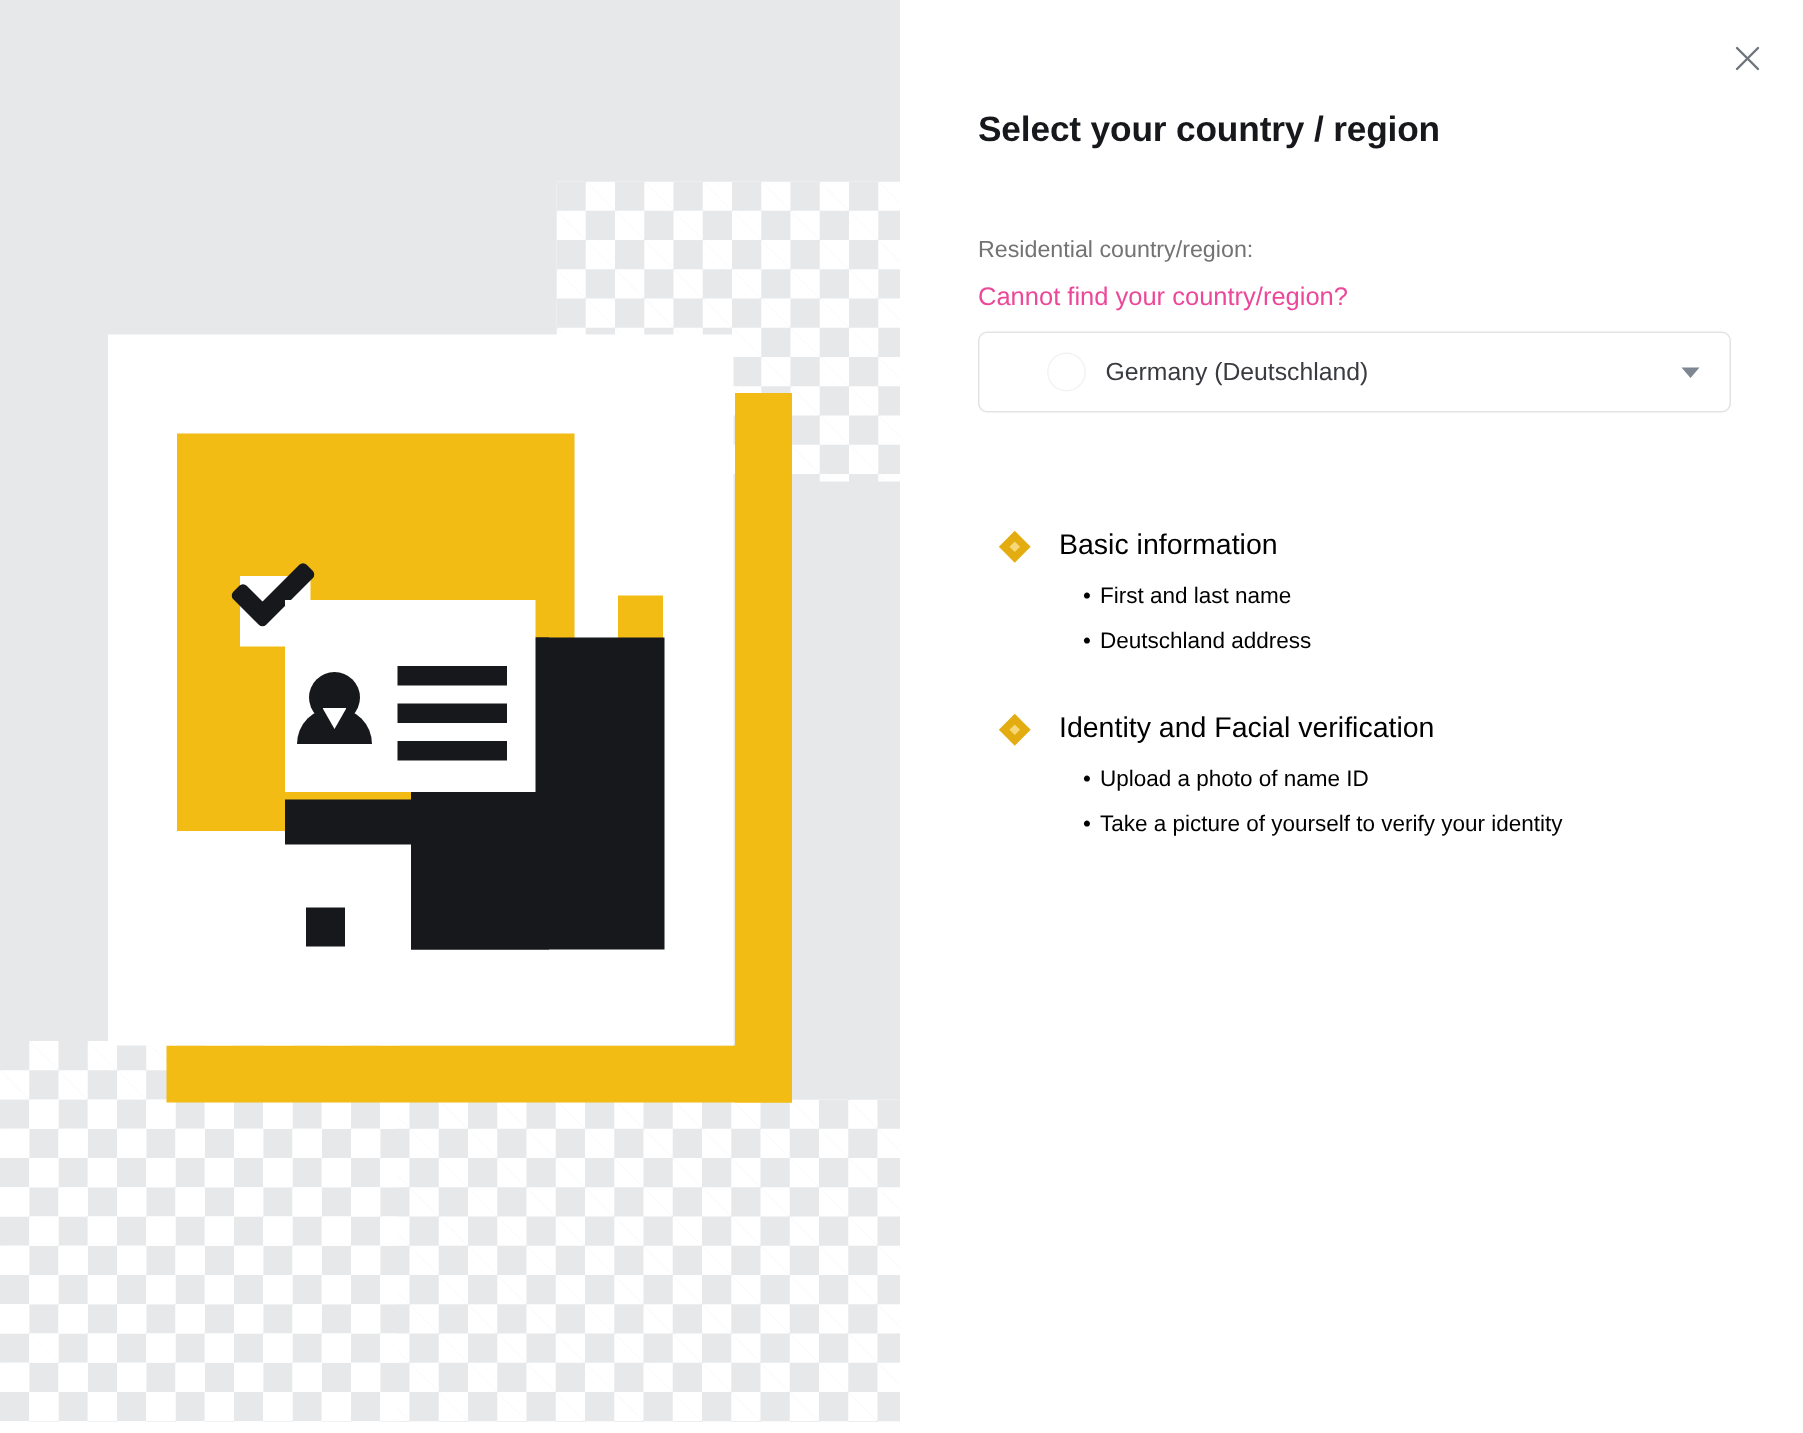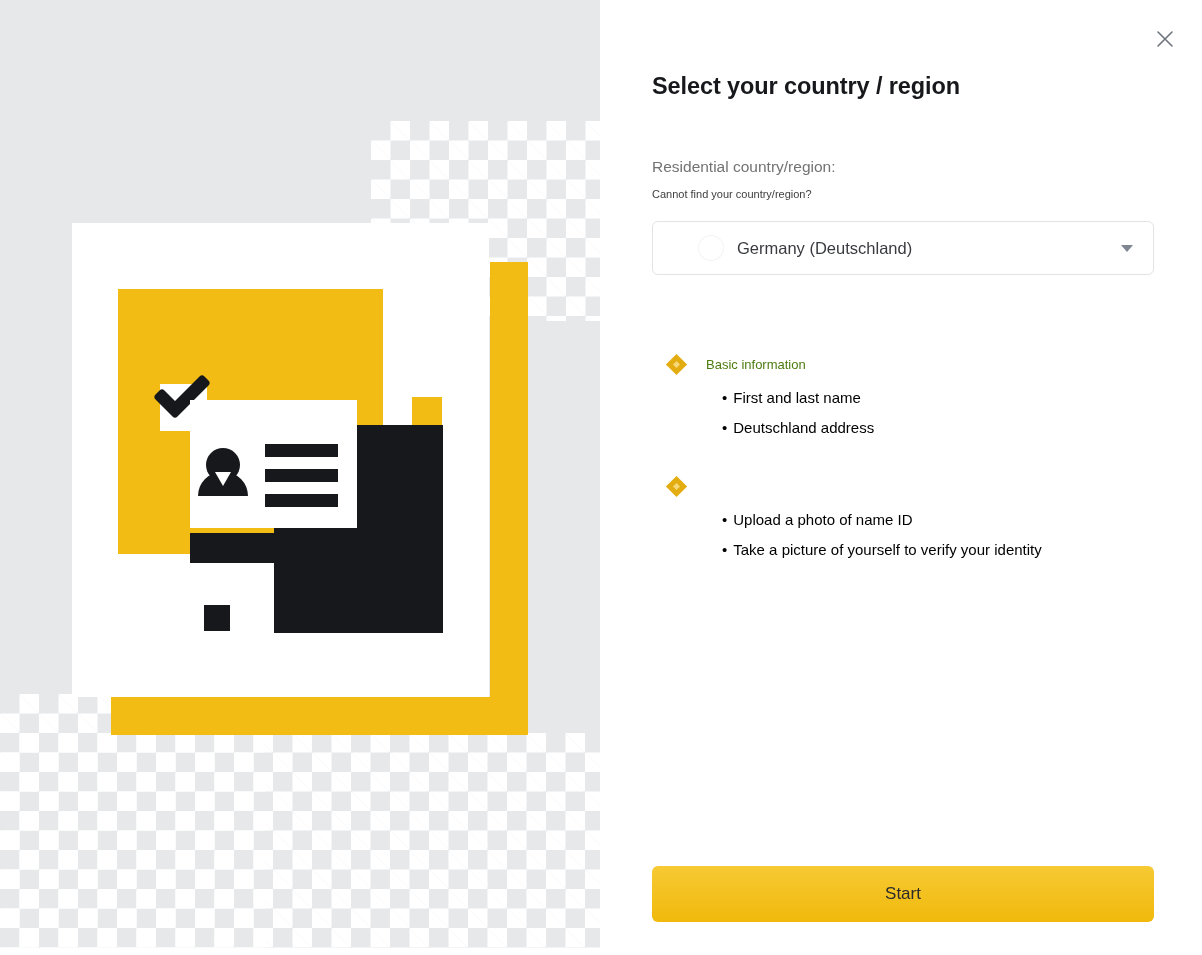--- a/index.html
+++ b/index.html
@@ -224,22 +224,22 @@
     left: 48px;
     top: 158px;
     font-size: 15.5px;
     color: #737373;
     white-space: nowrap;
   }
   .help-link {
     position: absolute;
     left: 48px;
     top: 188px;
-    font-size: 11px;
-    color: #404040;
+    font-size: 17px;
+    color: #ec4899;
     cursor: pointer;
     white-space: nowrap;
   }
 
   .country-select {
     position: absolute;
     left: 48px;
     top: 221px;
     width: 502px;
     height: 54px;
@@ -312,22 +312,22 @@
   }
   .diamond-icon .d-inner {
     position: absolute;
     left: 5px; top: 5px;
     width: 5px; height: 5px;
     background: #f6d878;
     transform: rotate(45deg);
   }
   .group-title {
     margin-left: 22px;
-    font-size: 13px;
-    color: #4d7c0f;
+    font-size: 19px;
+    color: #000000;
     white-space: nowrap;
   }
   .sub-item {
     margin-left: 70px;
     margin-top: 13px;
     font-size: 15px;
     color: #000000;
     white-space: nowrap;
   }
   .sub-item .b { margin-right: 6px; }
@@ -422,21 +422,21 @@
       <div class="sub-item"><span class="b">•</span><span>First and last name</span></div>
       <div class="sub-item"><span class="b">•</span><span>Deutschland address</span></div>
     </div>
 
     <div class="check-group">
       <div class="group-head">
         <span class="diamond-icon">
           <span class="d-outer"></span>
             <span class="d-inner"></span>
         </span>
+        <span class="group-title">Identity and Facial verification</span>
       </div>
       <div class="sub-item"><span class="b">•</span><span>Upload a photo of name ID</span></div>
       <div class="sub-item"><span class="b">•</span><span>Take a picture of yourself to verify your identity</span></div>
     </div>
 
   </div>
 
-  <button class="start-button">Start</button>
 </div>
 
 </body></html>

